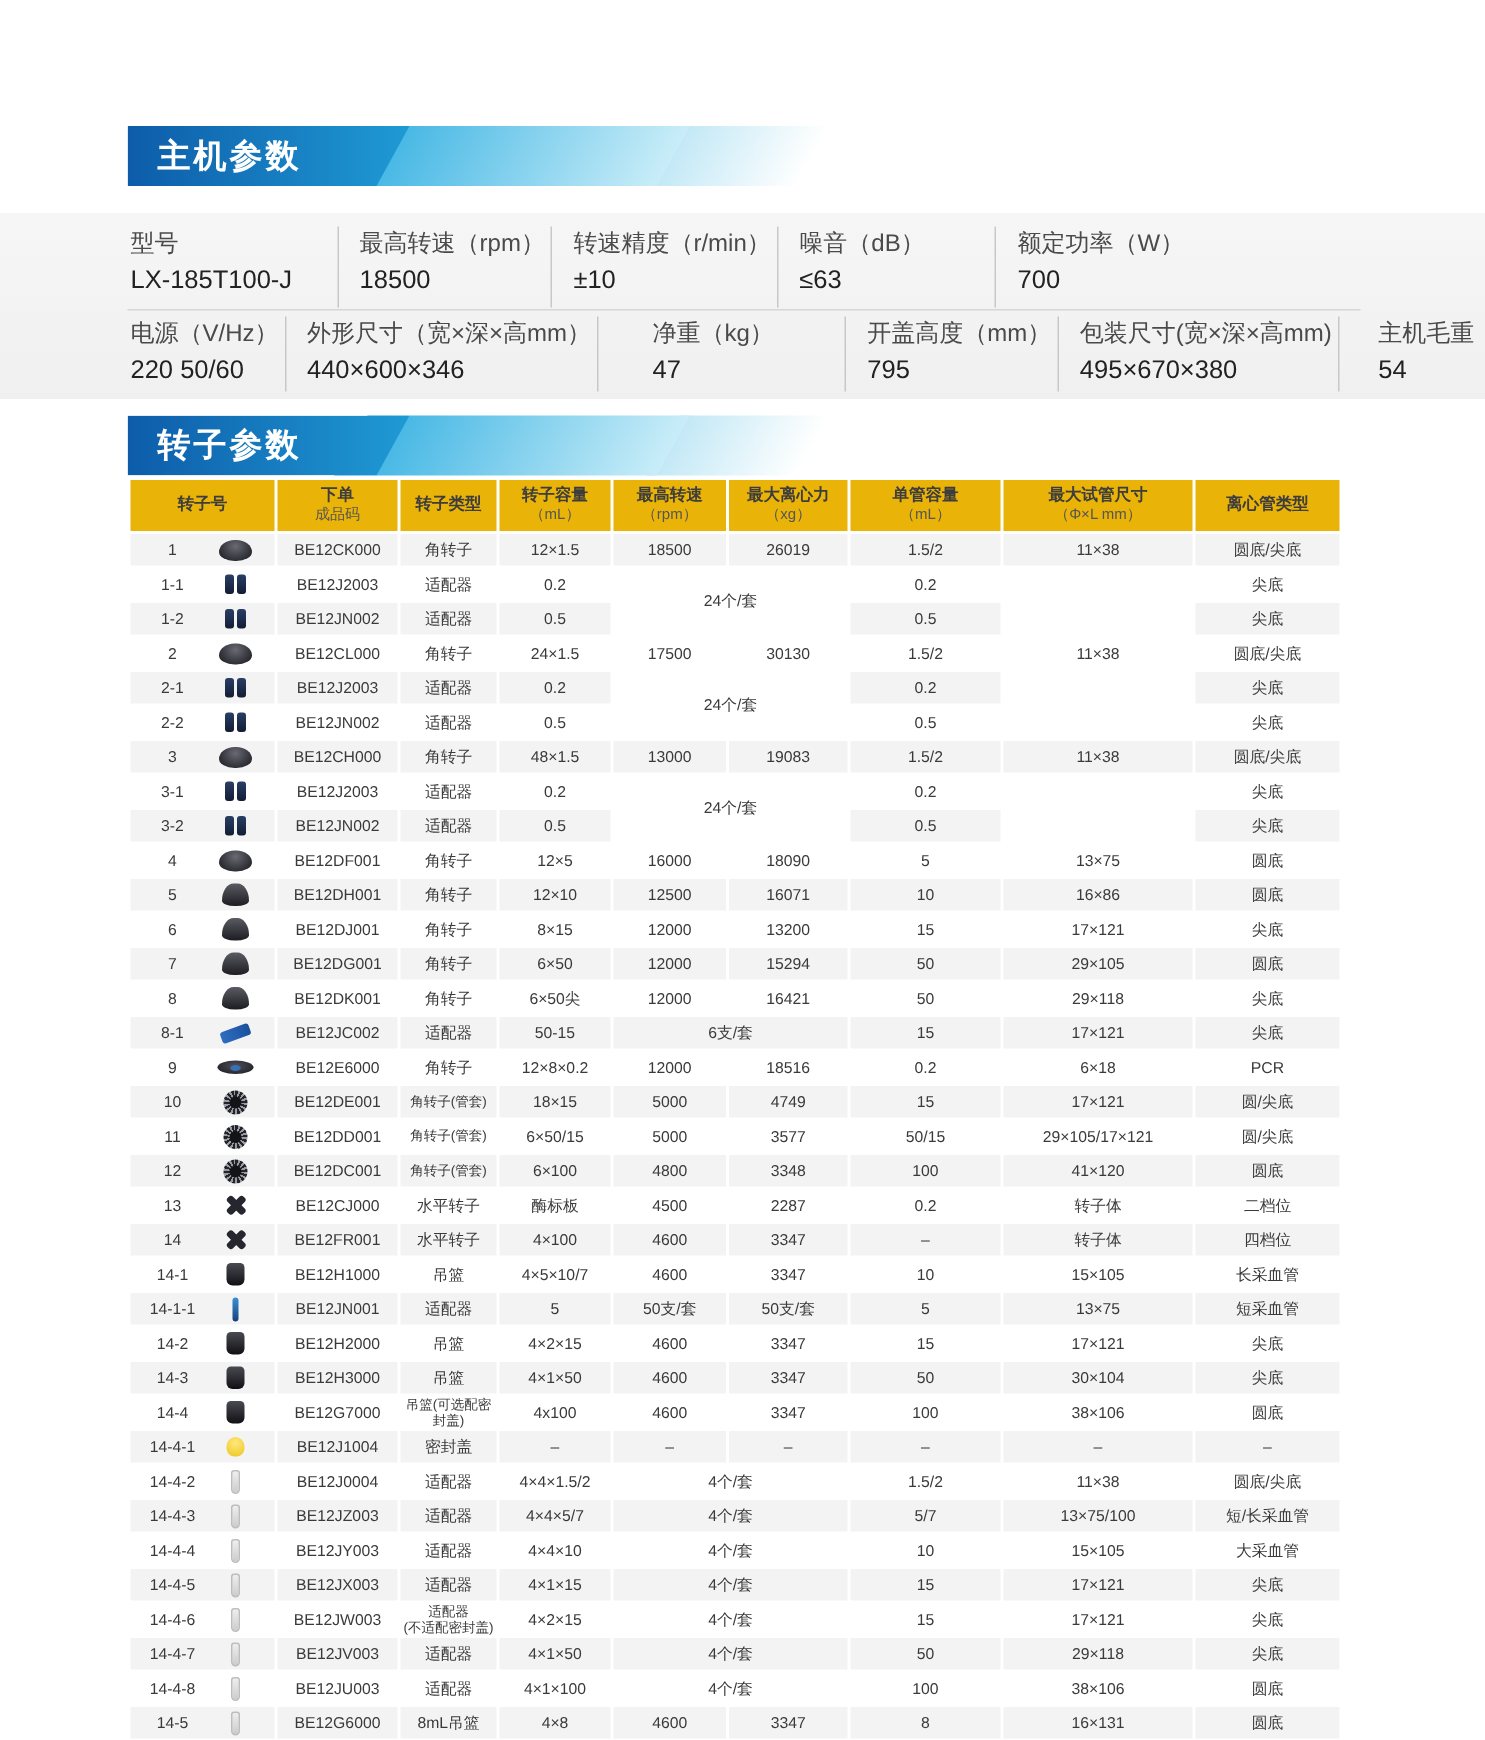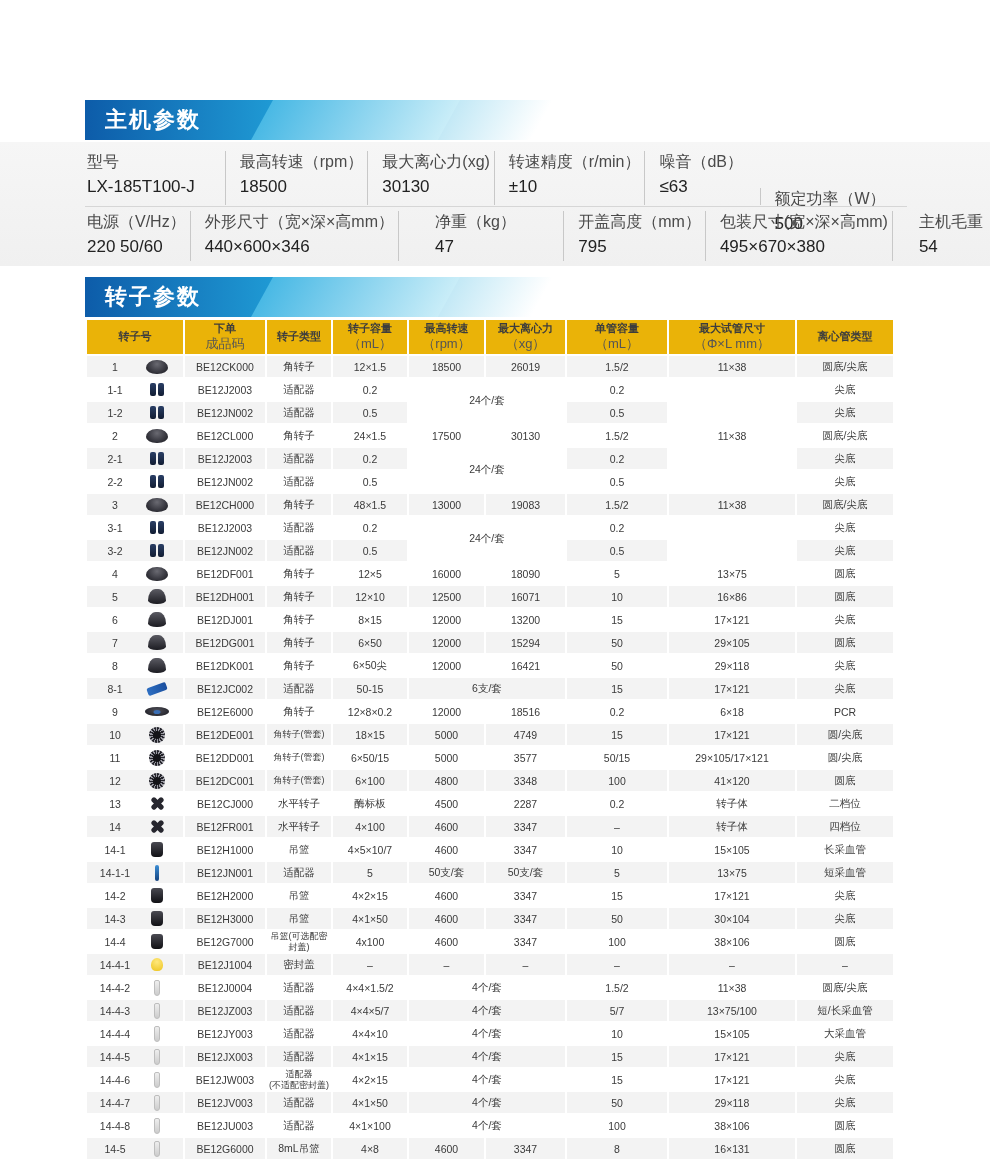--- a/index.html
+++ b/index.html
@@ -45,21 +45,21 @@
   .r2 .spec-item:nth-child(4){flex:0 0 9.1%;}
   .r2 .spec-item:nth-child(5){flex:0 0 14.6%;}
   .r2 .spec-item:nth-child(6){flex:0 0 22.6%;padding-left:26px;}
   .r2 .spec-item:nth-child(7){flex:0 0 9.8%;margin-top:40px;}
 
   
   .rotor-table{position:absolute;left:85px;top:318px;border-collapse:separate;
     border-spacing:2px 2px;table-layout:fixed;}
   .rotor-table th{background:#eab308;font-size:11px;font-weight:bold;color:#3d3d3d;
     height:30px;line-height:1.25;padding:2px 0;text-align:center;}
-  .rotor-table th .unit{font-size:13px;font-weight:normal;color:#555;}
+  .rotor-table th .unit{font-size:10px;font-weight:normal;color:#555;}
   .rotor-table td{height:21px;font-size:10.5px;color:#3a3a3a;text-align:center;
     padding:0 2px;overflow:hidden;white-space:nowrap;vertical-align:middle;}
   tr.odd td{background:#f3f3f3;}
   tr.even td{background:#ffffff;}
   td.merged{background:#fff !important;}
   td.blank{background:#fff !important;}
   td.t-small{font-size:9px;line-height:1.15;white-space:normal;}
   .idwrap{display:flex;align-items:center;height:100%;padding:0 4px;}
   .row-id{width:44px;text-align:center;}
   .icon-slot{flex:1;display:flex;justify-content:center;align-items:center;}
@@ -96,53 +96,49 @@
   .capyellow{width:12px;height:13px;border-radius:50% 50% 42% 42%;
     background:radial-gradient(circle at 50% 30%,#ffe87d,#edc41d);}
   .tube{width:6px;height:16px;border:1px solid #bdbdbd;border-radius:2px 2px 3px 3px;
     box-sizing:border-box;background:linear-gradient(180deg,#eee,#ccc);}
 </style>
 </head>
 <body>
 
 <div class="page">
 
-  <div class="banner" style="top:100px;">
+  <div class="banner" style="top:84px;">
     <div class="slash2"></div>
     <div class="slash"></div>
     <div class="main">
       <div class="title">主机参数</div>
     </div>
   </div>
 
   <div class="spec-band">
     <div class="spec-row r1">
         <div class="spec-item">
           <div class="spec-label">型号</div>
           <div class="spec-value">LX-185T100-J</div>
         </div>
         <div class="spec-item">
           <div class="spec-label">最高转速（rpm）</div>
           <div class="spec-value">18500</div>
         </div>
         <div class="spec-item">
-          <div class="spec-label">最大离心力(xg)</div>
-          <div class="spec-value">30130</div>
-        </div>
-        <div class="spec-item">
           <div class="spec-label">转速精度（r/min）</div>
           <div class="spec-value">±10</div>
         </div>
         <div class="spec-item">
           <div class="spec-label">噪音（dB）</div>
           <div class="spec-value">≤63</div>
         </div>
         <div class="spec-item">
           <div class="spec-label">额定功率（W）</div>
-          <div class="spec-value">500</div>
+          <div class="spec-value">700</div>
         </div>
       </div>
     <div class="spec-sep"></div>
     <div class="spec-row r2">
         <div class="spec-item">
           <div class="spec-label">电源（V/Hz）</div>
           <div class="spec-value">220 50/60</div>
         </div>
         <div class="spec-item">
           <div class="spec-label">外形尺寸（宽×深×高mm）</div>

